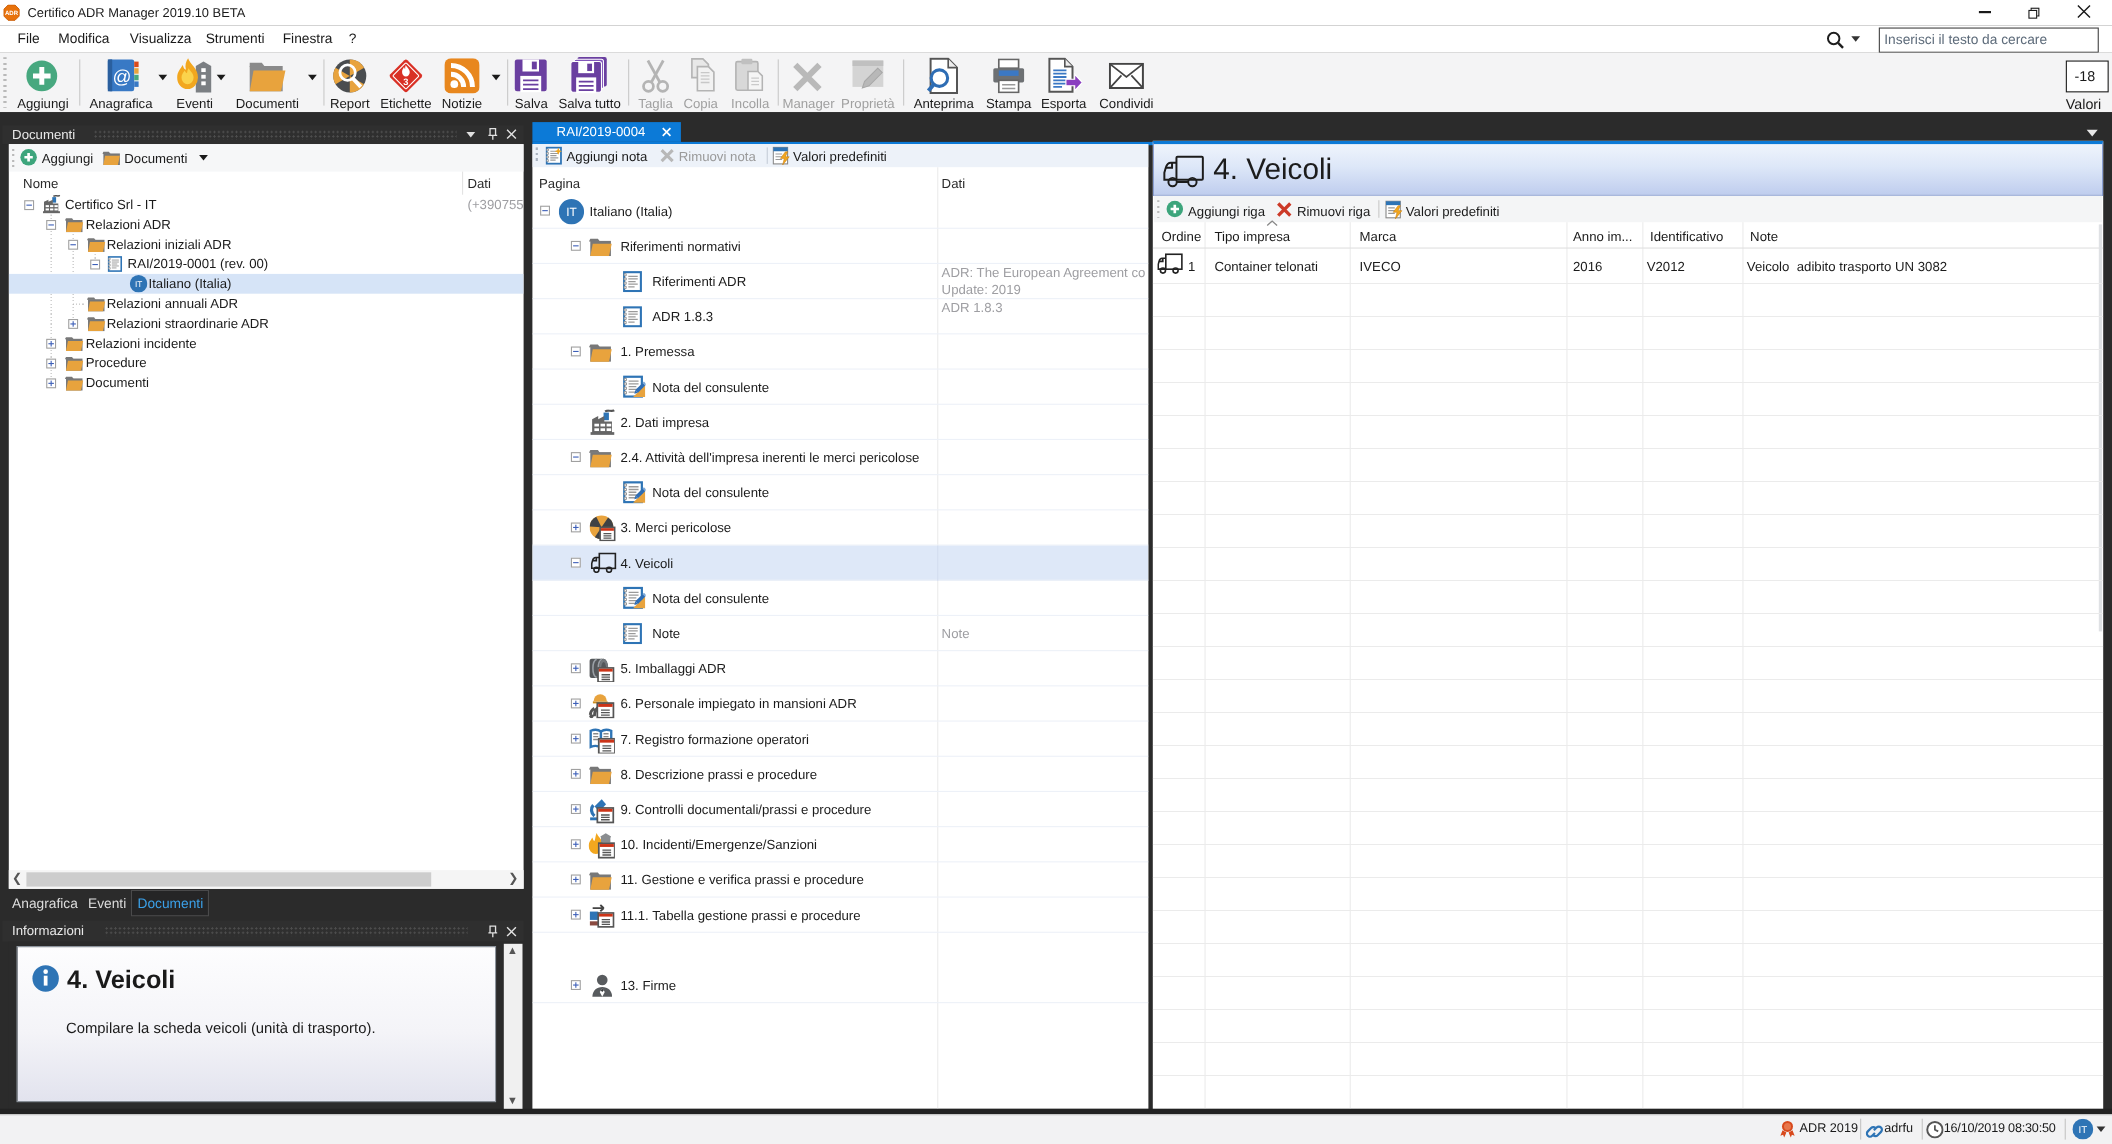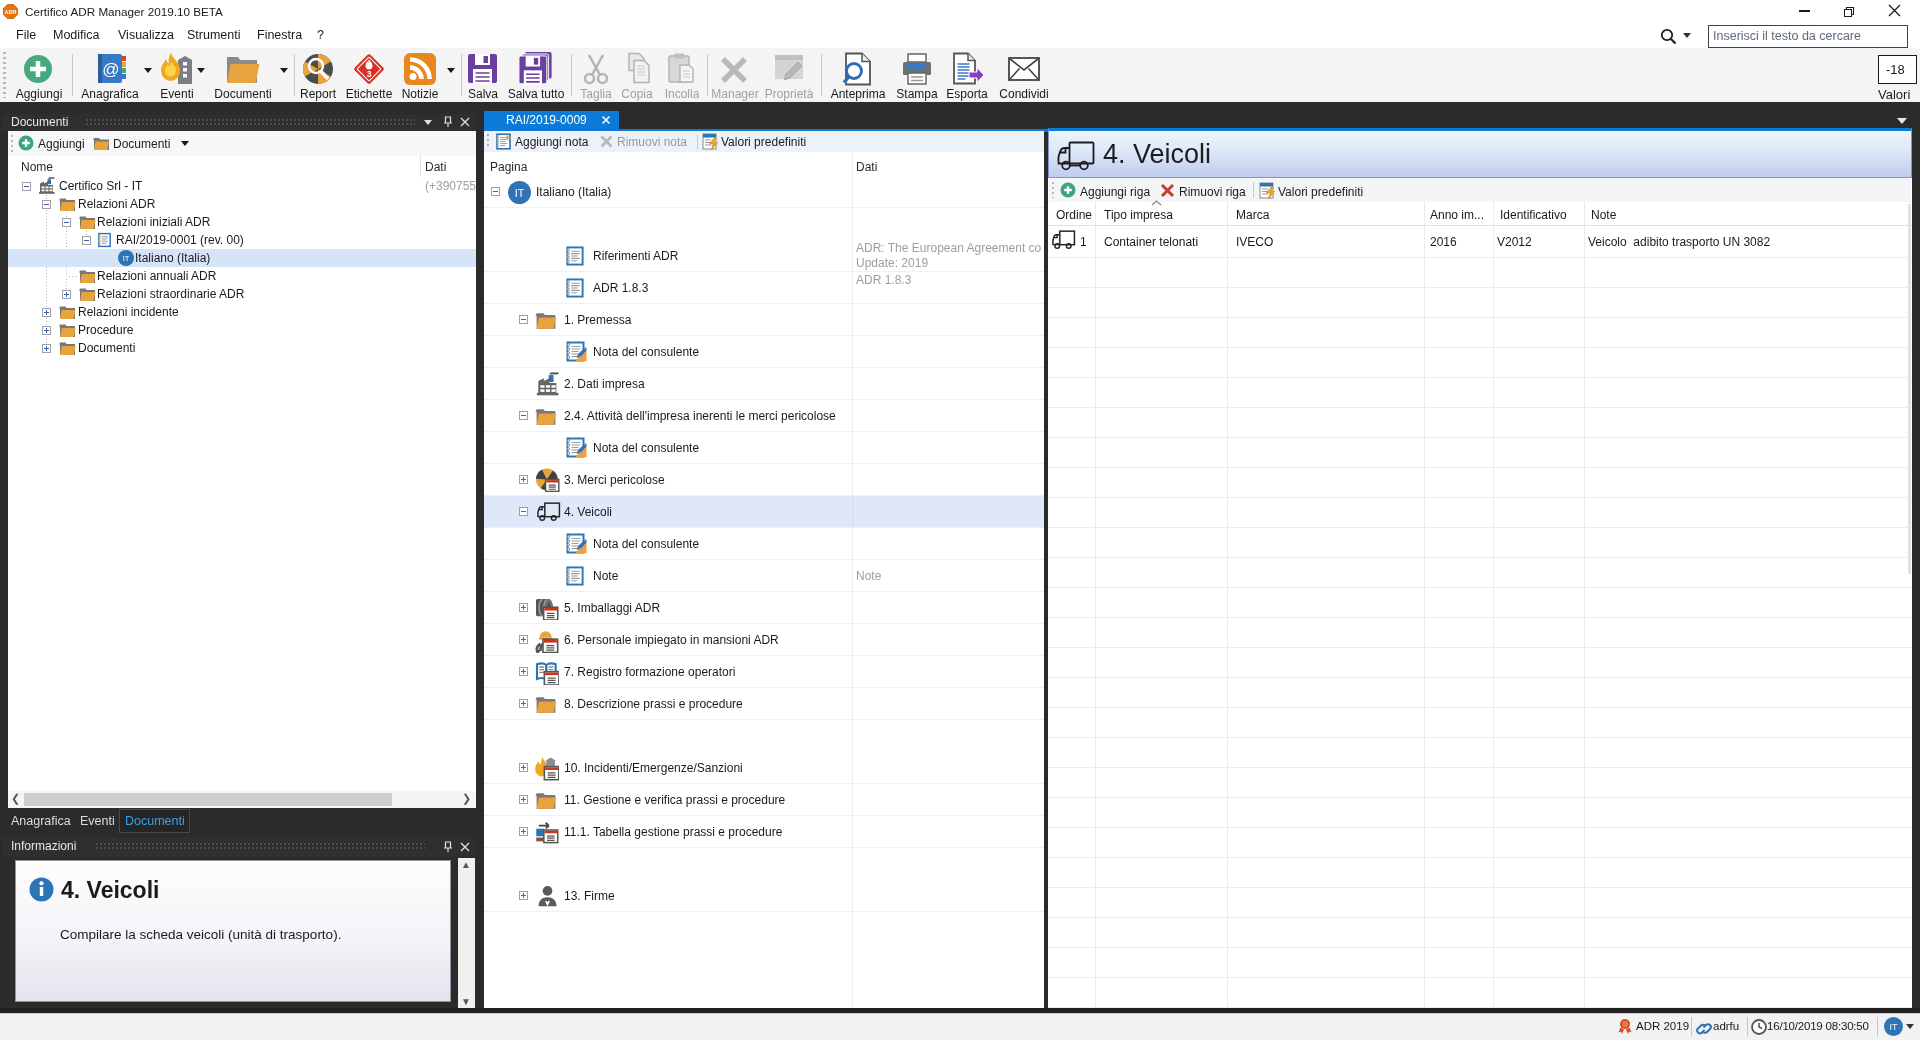--- a/index.html
+++ b/index.html
@@ -522,21 +522,21 @@
     <circle cx="12.5" cy="6.3" r="2.1" fill="#fff"></circle>
   </svg>
 <div class="tx" style="left:61px;top:877px;font-size:23px;font-weight:bold;">4. Veicoli</div>
 <div class="tx" style="left:60px;top:927px;font-size:13.5px;">Compilare la scheda veicoli (unità di trasporto).</div>
 
 <div class="abs" style="left:458px;top:858px;width:17px;height:152px;background:#f0f0f0"></div>
 <div class="tx" style="left:461px;top:859px;font-size:10px;color:#555">▲</div>
 <div class="tx" style="left:461px;top:996px;font-size:10px;color:#555">▼</div>
 
 <div class="abs" style="left:484px;top:111px;width:135px;height:18px;background:#0c7ad7"></div>
-<div class="tx" style="left:506px;top:113px;font-size:12px;color:#fff">RAI/2019-0009</div>
+<div class="tx" style="left:506px;top:113px;font-size:12px;color:#fff">RAI/2019-0004</div>
 <svg class="abs" style="left:601px;top:115px" width="10" height="10" viewBox="0 0 10 10">
     <path d="M1.5,1.5 L8.5,8.5 M8.5,1.5 L1.5,8.5" stroke="#fff" stroke-width="1.5"></path>
   </svg>
 <div class="caret" style="left:1897px;top:118px;border-top-color:#e8e8e8;border-left-width:5px;border-right-width:5px;border-top-width:6px"></div>
 
 <div class="abs" style="left:484px;top:129px;width:1428px;height:2.5px;background:#0c7ad7"></div>
 
 <div class="abs" id="midpanel" style="left:484px;top:131px;width:560px;height:877px;background:#fff;overflow:hidden">
   <div class="abs" style="left:0;top:0;width:560px;height:21px;background:#edf2f9"></div>
   <div class="abs" style="left:3px;top:3px;width:2px;height:15px;background-image:repeating-linear-gradient(to bottom,#a9b2bf 0 2px,transparent 2px 5px)"></div>
@@ -559,20 +559,27 @@
   <div class="abs" style="left:368px;top:21px;width:1px;height:856px;background:#ececec"></div>
   <div class="t12" style="left:372px;top:29px;color:#2a2a2a">Dati</div>
   <div id="midtree" class="abs" style="left:0;top:45px;width:560px;height:832px">
     <div class="mrow" style="top:0">
       <div class="exp" style="left:7px;top:11px"></div>
       <svg style="left:24px;top:5px" width="23" height="23" viewBox="0 0 16 16">
           <use href="#sit"></use>
         </svg>
       <div class="t12" style="left:52px;top:9px">Italiano (Italia)</div>
     </div>
+    <div class="mrow" style="top:32px">
+      <div class="exp" style="left:35px;top:11px"></div>
+      <svg style="left:51px;top:6px" width="22" height="20" viewBox="0 0 17 16">
+          <use href="#sfolder"></use>
+        </svg>
+      <div class="t12" style="left:80px;top:9px">Riferimenti normativi</div>
+    </div>
     <div class="mrow" style="top:64px">
       <svg style="left:81px;top:6px" width="20" height="20" viewBox="0 0 21 20">
           <use href="#snb"></use>
         </svg>
       <div class="t12" style="left:109px;top:9px">Riferimenti ADR</div>
       <div class="t12 gray" style="left:372px;top:1px">ADR: The European Agreement co</div>
       <div class="t12 gray" style="left:372px;top:16px">Update: 2019</div>
     </div>
     <div class="mrow" style="top:96px">
       <svg style="left:81px;top:6px" width="20" height="20" viewBox="0 0 21 20">
@@ -661,20 +668,27 @@
           <use href="#sbook7"></use>
         </svg>
       <div class="t12" style="left:80px;top:9px">7. Registro formazione operatori</div>
     </div>
     <div class="mrow" style="top:512px">
       <div class="exp plus" style="left:35px;top:11px"></div>
       <svg style="left:51px;top:6px" width="22" height="20" viewBox="0 0 17 16">
           <use href="#sfolder"></use>
         </svg>
       <div class="t12" style="left:80px;top:9px">8. Descrizione prassi e procedure</div>
+    </div>
+    <div class="mrow" style="top:544px">
+      <div class="exp plus" style="left:35px;top:11px"></div>
+      <svg style="left:51px;top:4px" width="24" height="25" viewBox="0 0 18 19">
+          <use href="#smicro"></use>
+        </svg>
+      <div class="t12" style="left:80px;top:9px">9. Controlli documentali/prassi e procedure</div>
     </div>
     <div class="mrow" style="top:576px">
       <div class="exp plus" style="left:35px;top:11px"></div>
       <svg style="left:51px;top:4px" width="24" height="25" viewBox="0 0 18 19">
           <use href="#sflame10"></use>
         </svg>
       <div class="t12" style="left:80px;top:9px">10. Incidenti/Emergenze/Sanzioni</div>
     </div>
     <div class="mrow" style="top:608px">
       <div class="exp plus" style="left:35px;top:11px"></div>

